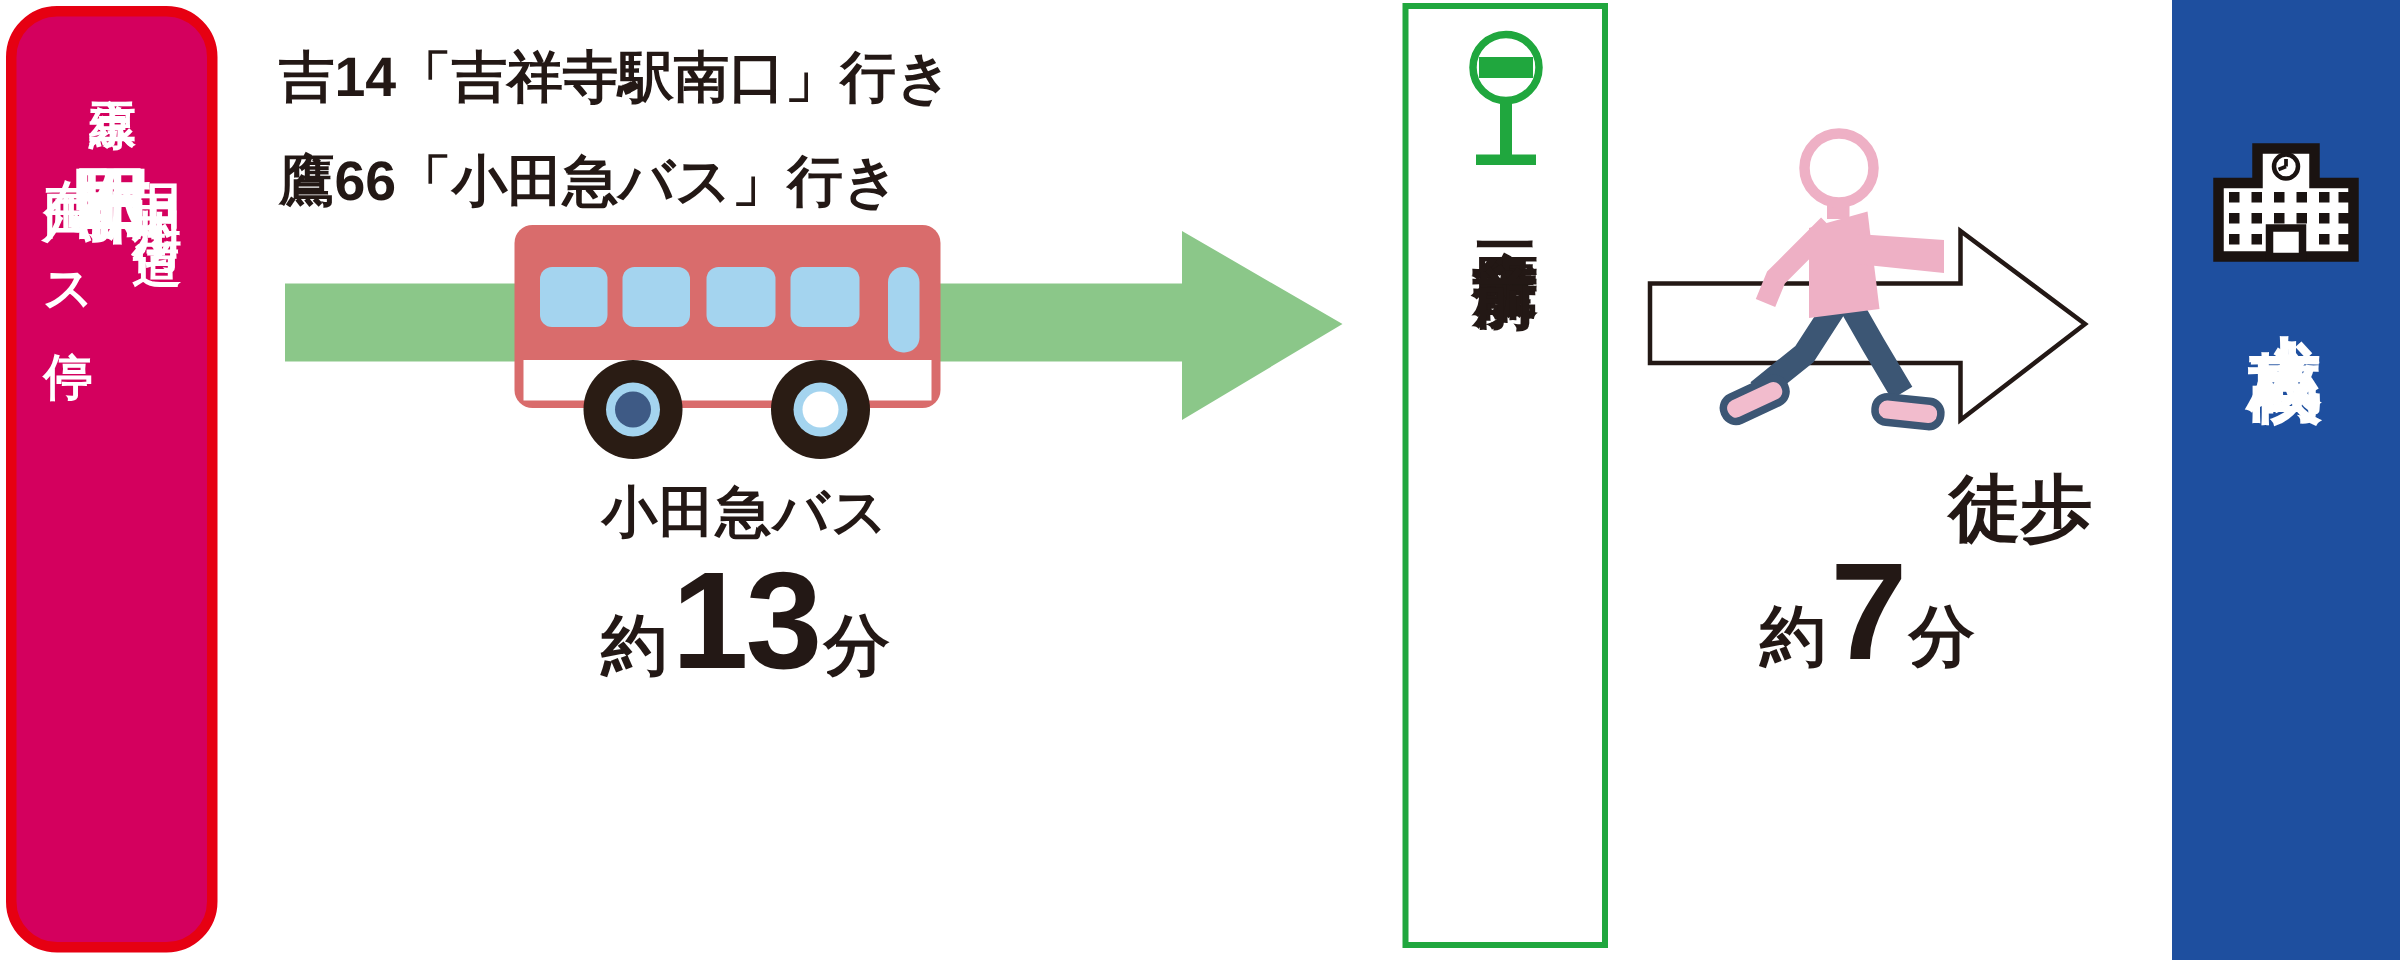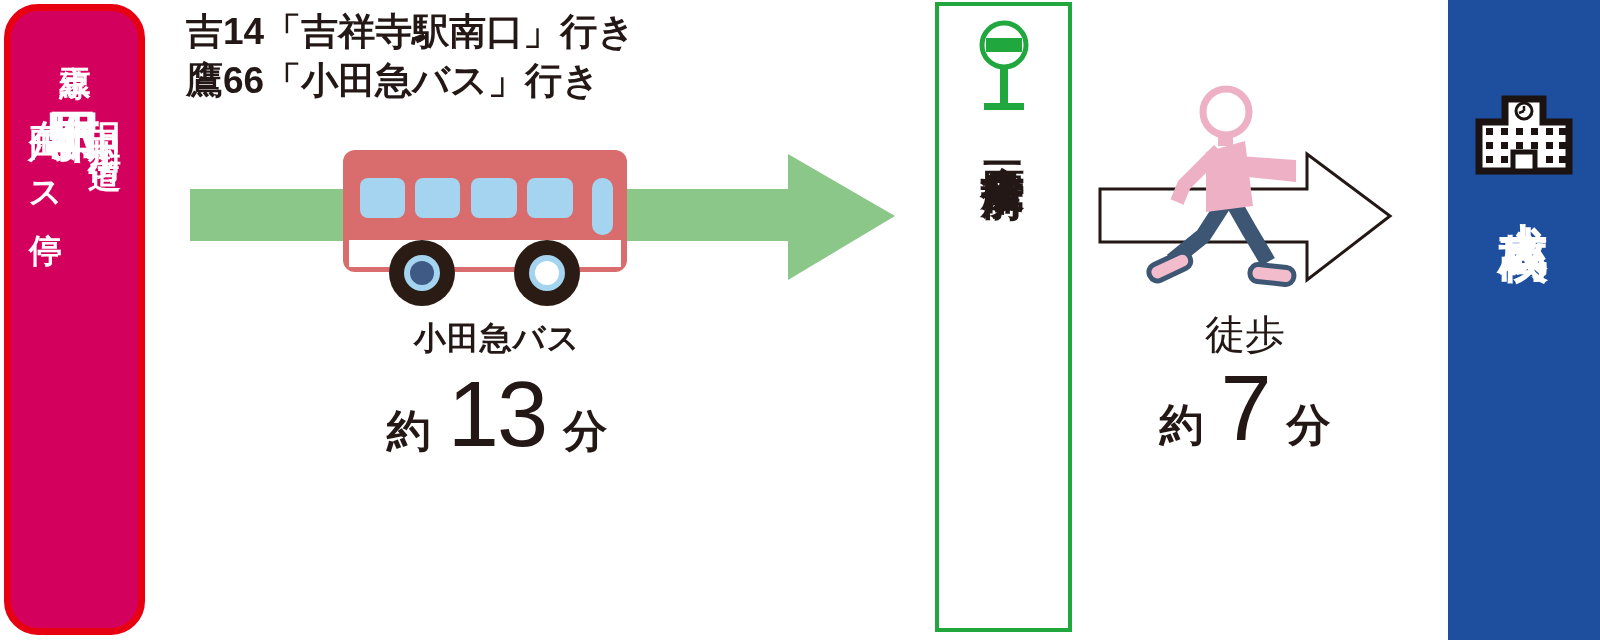--- a/index.html
+++ b/index.html
@@ -19,42 +19,42 @@
     background:#d4005e;color:#ffffff;
     display:flex;flex-direction:column;align-items:center;padding-top:30px;
   }
   .rail{font-size:31px;font-weight:900;letter-spacing:2px;}
   .station{font-size:52px;font-weight:900;margin-top:24px;}
   .subcols{display:flex;flex-direction:row-reverse;gap:14px;margin-top:22px;}
   .sub{font-size:33px;font-weight:700;letter-spacing:10px;}
 
   
   .routes{position:absolute;left:186px;top:8px;font-size:37px;font-weight:900;line-height:1.32;}
-  .route-line{display:block;}
+  .route-line{display:block;margin-top:20px;}
 
   
   .operator{position:absolute;left:347px;top:317px;width:300px;text-align:center;
-    font-size:32px;font-weight:900;letter-spacing:1px;}
+    font-size:37px;font-weight:900;letter-spacing:1px;}
   .time{position:absolute;display:flex;align-items:baseline;justify-content:center;width:300px;}
   .time .approx,.time .unit{font-size:44px;font-weight:900;}
-  .time .minutes{font-size:92px;font-weight:400;margin:0 17px;letter-spacing:-2px;}
+  .time .minutes{font-size:92px;font-weight:700;margin:0 3px;letter-spacing:-2px;}
   .time-bus{left:347px;top:362px;}
   .time-walk{left:1095px;top:356px;}
 
   
   .stop-card{
     position:absolute;left:935px;top:2px;width:137px;height:630px;
     box-sizing:border-box;border:4px solid #20a73e;background:#ffffff;
     display:flex;flex-direction:column;align-items:center;padding-top:13px;
   }
   .stopname{font-size:44px;font-weight:700;letter-spacing:3px;margin-top:16px;color:#231815;}
 
   
-  .walk-label{position:absolute;left:1095px;top:307px;width:300px;text-align:center;
-    font-size:40px;font-weight:400;}
+  .walk-label{position:absolute;left:1095px;top:307px;width:300px;text-align:right;
+    font-size:48px;font-weight:700;}
 
   
   .dest-card{
     position:absolute;left:1448px;top:0;width:152px;height:640px;background:#1e4f9f;
     display:flex;flex-direction:column;align-items:center;padding-top:95px;box-sizing:border-box;
     color:#ffffff;
   }
   .destname{font-size:50px;font-weight:900;letter-spacing:3px;margin-top:8px;}
 </style>
 </head>

